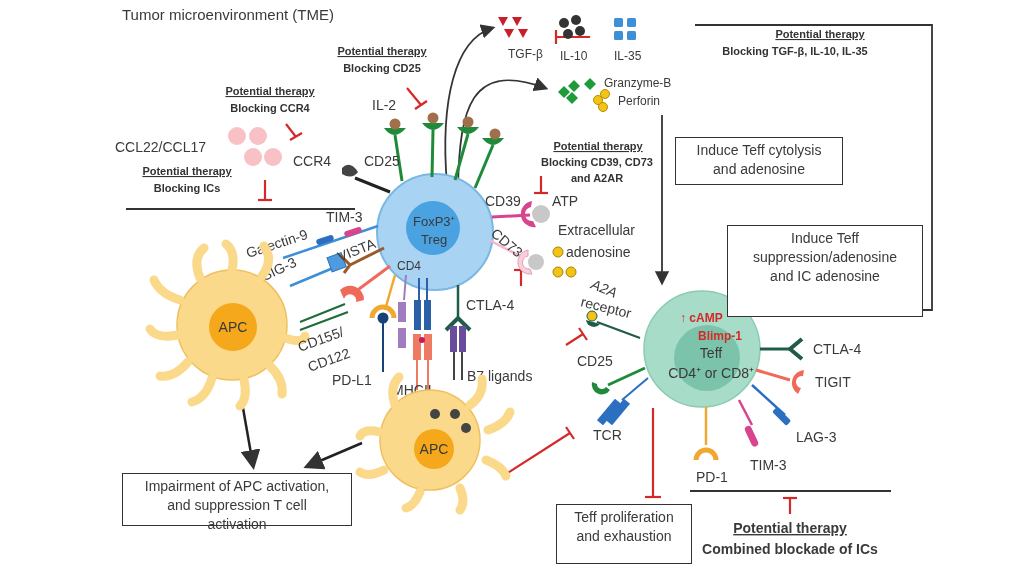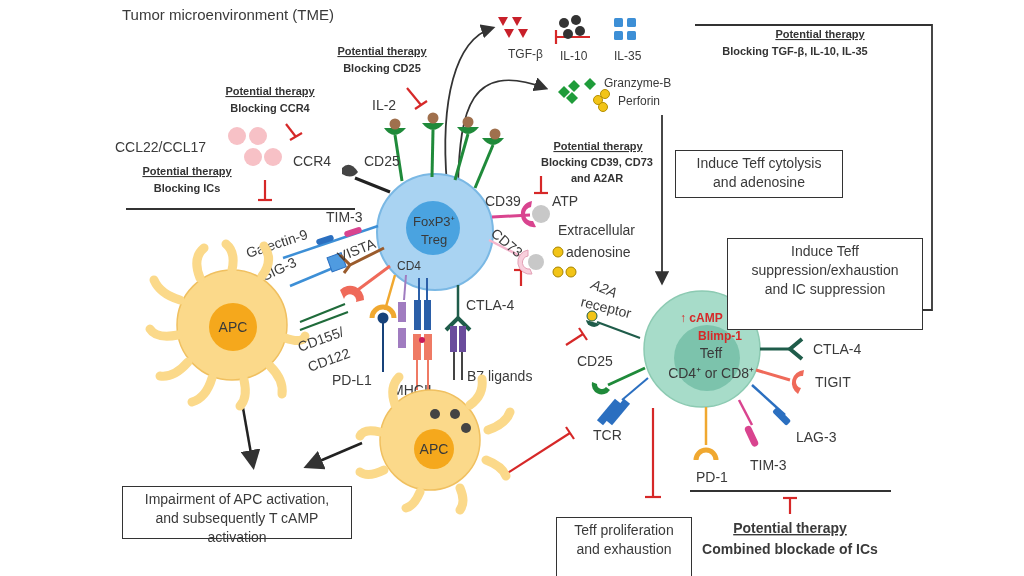--- a/index.html
+++ b/index.html
@@ -3,21 +3,21 @@
 <meta charset="utf-8">
 <style>
   html, body { margin: 0; padding: 0; background: #ffffff; }
   body { width: 1024px; height: 576px; overflow: hidden; position: relative; font-family: "Liberation Sans", sans-serif; color: #3a3a3a; }
   svg { position: absolute; left: 0; top: 0; }
   .t { font-family: "Liberation Sans", sans-serif; fill: #3a3a3a; }
   .lbl { font-size: 14px; }
   .lbl-sm { font-size: 12px; }
   .ther-h { font-size: 11px; font-weight: bold; text-decoration: underline; fill: #333; }
   .ther-b { font-size: 11px; font-weight: bold; fill: #333; }
-  .box { position: absolute; border: 1.5px solid #333; background: #fff; font-size: 14px; line-height: 19px; text-align: center; color: #3a3a3a; box-sizing: border-box; padding: 3px 4px; margin-top: 13px; }
+  .box { position: absolute; border: 1.5px solid #333; background: #fff; font-size: 14px; line-height: 19px; text-align: center; color: #3a3a3a; box-sizing: border-box; padding: 3px 4px; }
 </style>
 </head>
 <body>
 
 <svg width="1024" height="576" viewBox="0 0 1024 576">
   <defs>
     <marker id="arr" markerWidth="8" markerHeight="8" refX="6" refY="4" orient="auto">
       <path d="M0,0 L8,4 L0,8 z" fill="#333"></path>
     </marker>
   </defs>
@@ -282,24 +282,24 @@
   <path d="M802,339 l-12,10 l12,10" stroke="#1f5c4a" stroke-width="4" fill="none"></path>
   <text class="t lbl" x="813" y="354">CTLA-4</text>
 </svg>
 
 <div class="box" style="left:675px; top:137px; width:168px; height:48px;">
   <div>Induce Teff cytolysis</div>
   <div>and adenosine</div>
 </div>
 <div class="box" style="left:727px; top:225px; width:196px; height:92px;">
   <div>Induce Teff</div>
-  <div>suppression/exhaustion</div>
-  <div>and IC suppression</div>
+  <div>suppression/adenosine</div>
+  <div>and IC adenosine</div>
 </div>
 <div class="box" style="left:122px; top:473px; width:230px; height:53px;">
   <div>Impairment of APC activation,</div>
-  <div>and subsequently T cAMP</div>
+  <div>and suppression T cell</div>
   <div>activation</div>
 </div>
 <div class="box" style="left:556px; top:504px; width:136px; height:60px;">
   <div>Teff proliferation</div>
   <div>and exhaustion</div>
 </div>
 
 </body></html>

